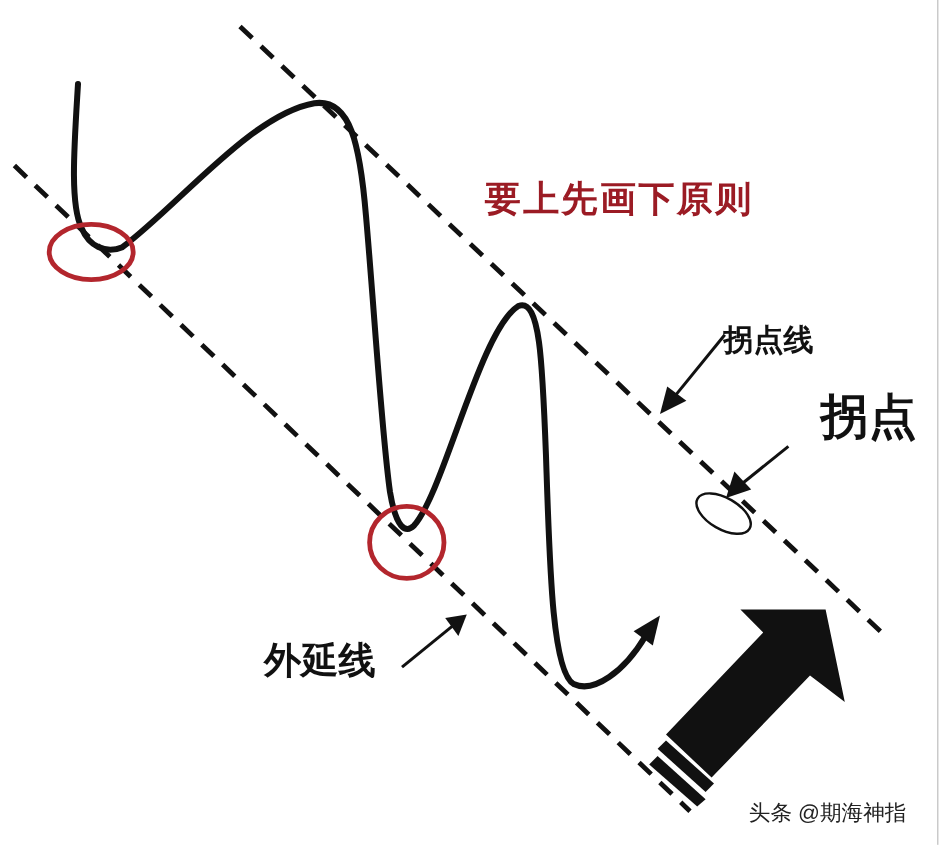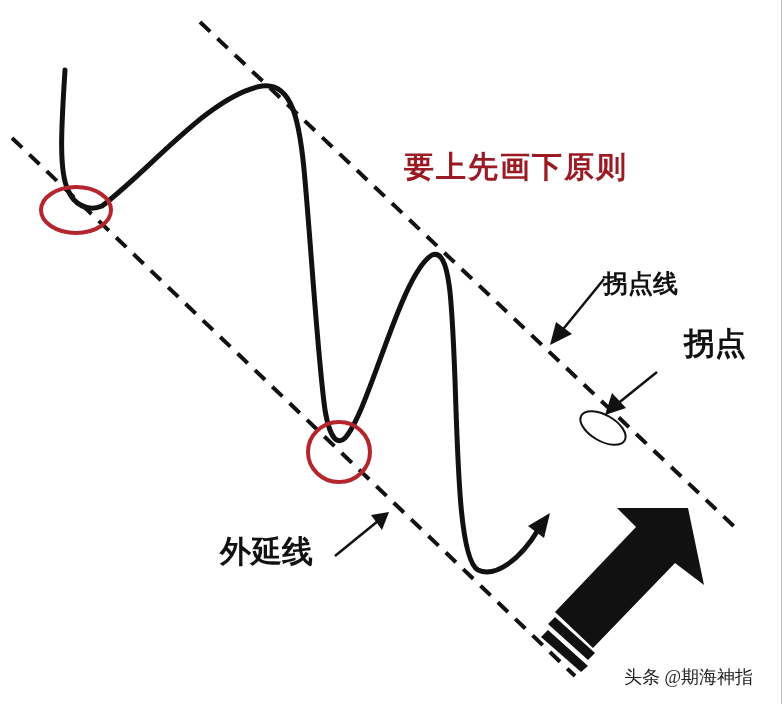--- a/index.html
+++ b/index.html
@@ -9,25 +9,25 @@
     .label {
       position: absolute;
       font-family: "DejaVu Sans", sans-serif;
       font-weight: bold;
       color: #111111;
       white-space: nowrap;
       line-height: 1;
     }
     .title-label { left: 404px; top: 152px; font-size: 30px; color: #9b1b24; letter-spacing: 2px; font-family: "DejaVu Serif", serif; }
     .pivot-line-label { left: 603px; top: 235px; font-size: 25px; margin-top: 36px; }
-    .pivot-label { left: 684px; top: 328px; font-size: 31px; }
+    .pivot-label { left: 684px; top: 328px; font-size: 40px; }
     .extension-label { left: 200px; top: 536px; font-size: 31px; margin-left: 20px; }
     .watermark {
       position: absolute; left: 624px; top: 665px;
-      font-family: Liberation Serif, serif; font-size: 18px;
+      font-family: Liberation Sans, sans-serif; font-size: 18px;
       color: #222222; white-space: nowrap;
       text-shadow: 0 0 1px #ffffff;
     }
     .right-border { position: absolute; left: 781px; top: 0; width: 1px; height: 704px; background: #bdbdbd; }
   </style>
 </head>
 <body>
 
 <div class="canvas">
   <svg width="784" height="704" viewBox="0 0 784 704">

